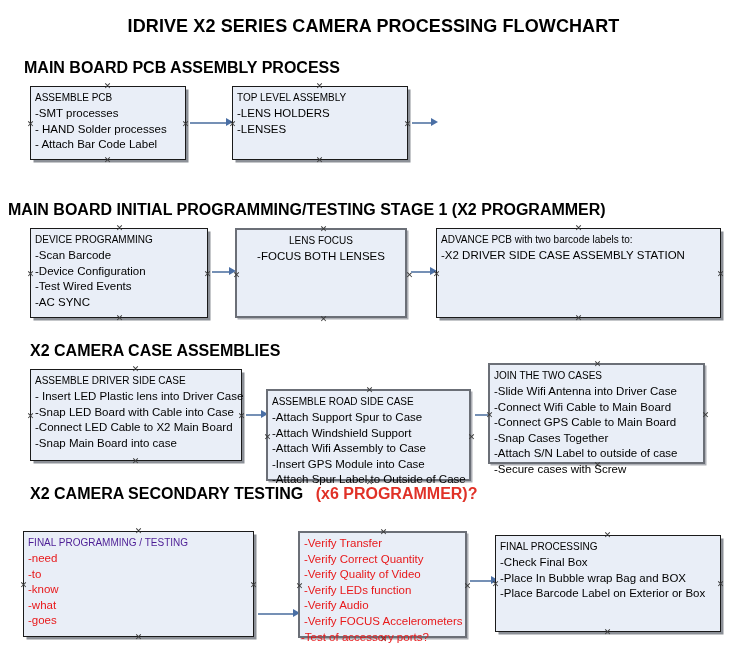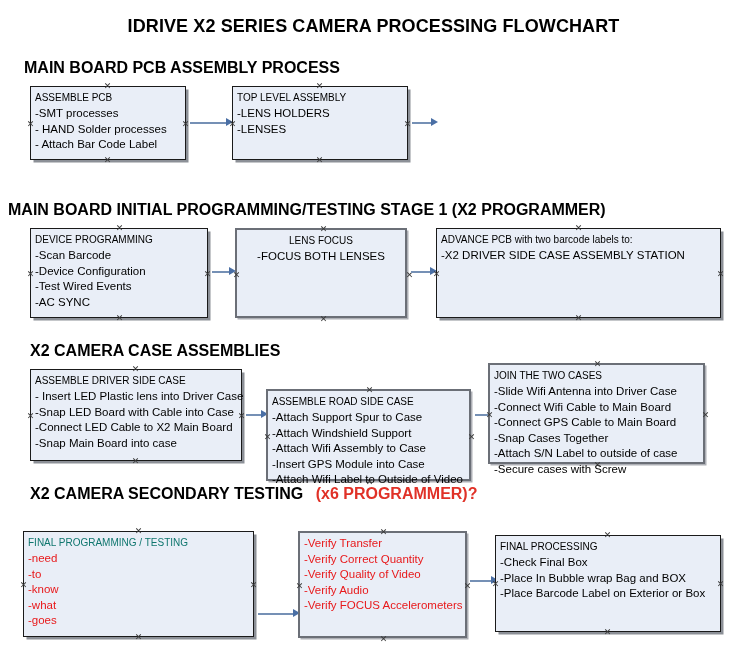--- a/index.html
+++ b/index.html
@@ -67,21 +67,21 @@
     line-height: 16px;
     white-space: nowrap;
   }
   .node .n-line {
     font-size: 11.5px;
     line-height: 15.5px;
     white-space: nowrap;
   }
   .node.red .n-title,
   .node.red .n-line { color: #e8191b; }
-  .node.red .n-title { color: #0f766e; }
+  .node.red .n-title { color: #4c1d95; }
 
   
   .node .n-title.multi {
     line-height: 19px;
   }
 
   
   .overflow-line {
     position: absolute;
     font-size: 11.5px;
@@ -214,21 +214,21 @@
 
   <div class="conn" style="left:246px; top:414px; width:18px;"></div>
   <div class="arrow-head" style="left:261px; top:410px;"></div>
 
   <div class="node gray-border" style="left:266px; top:369px; width:205px; height:92px;margin-top:20px;">
     <div class="n-title">ASSEMBLE ROAD SIDE CASE</div>
     <div class="n-line">-Attach Support Spur to Case</div>
     <div class="n-line">-Attach Windshield Support</div>
     <div class="n-line">-Attach Wifi Assembly to Case</div>
     <div class="n-line">-Insert GPS Module into Case</div>
-    <div class="n-line">-Attach Wifi Label to Outside of Video</div>
+    <div class="n-line">-Attach Spur Label to Outside of Case</div>
     <span class="handle" style="left:-5px; top:42px;"></span>
     <span class="handle" style="left:199px; top:42px;"></span>
     <span class="handle" style="left:97px; top:-5px;"></span>
     <span class="handle" style="left:97px; top:87px;"></span>
   </div>
 
   <div class="conn" style="left:475px; top:414px; width:16px;"></div>
   <div class="arrow-head" style="left:488px; top:410px;"></div>
 
   <div class="node gray-border" style="left:488px; top:363px; width:217px; height:101px;">
@@ -262,27 +262,29 @@
     <span class="handle" style="left:110px; top:101px;"></span>
   </div>
 
   <div class="conn" style="left:258px; top:613px; width:38px;"></div>
   <div class="arrow-head" style="left: 293px; top: 609px;"></div>
 
   <div class="node gray-border red" style="left:298px; top:531px; width:169px; height:107px;">
     <div class="n-line">-Verify Transfer</div>
     <div class="n-line">-Verify Correct Quantity</div>
     <div class="n-line">-Verify Quality of Video</div>
+    <div class="n-line">-Verify LEDs function</div>
     <div class="n-line">-Verify Audio</div>
     <div class="n-line">-Verify FOCUS Accelerometers</div>
     <span class="handle" style="left:-5px; top:49px;"></span>
     <span class="handle" style="left:163px; top:49px;"></span>
     <span class="handle" style="left:79px; top:-5px;"></span>
     <span class="handle" style="left:79px; top:102px;"></span>
   </div>
+  <div class="overflow-line" style="left:301px; top:630px;">-Test of accessory ports?</div>
 
   <div class="conn" style="left:470px; top:580px; width:25px;"></div>
   <div class="arrow-head" style="left:491px; top:576px;"></div>
 
   <div class="node" style="left:495px; top:535px; width:226px; height:97px;">
     <div class="n-title">FINAL PROCESSING</div>
     <div class="n-line"> -Check Final Box</div>
     <div class="n-line">-Place In Bubble wrap Bag and BOX</div>
     <div class="n-line">-Place Barcode Label on Exterior or Box</div>
     <span class="handle" style="left:-5px; top:44px;"></span>

